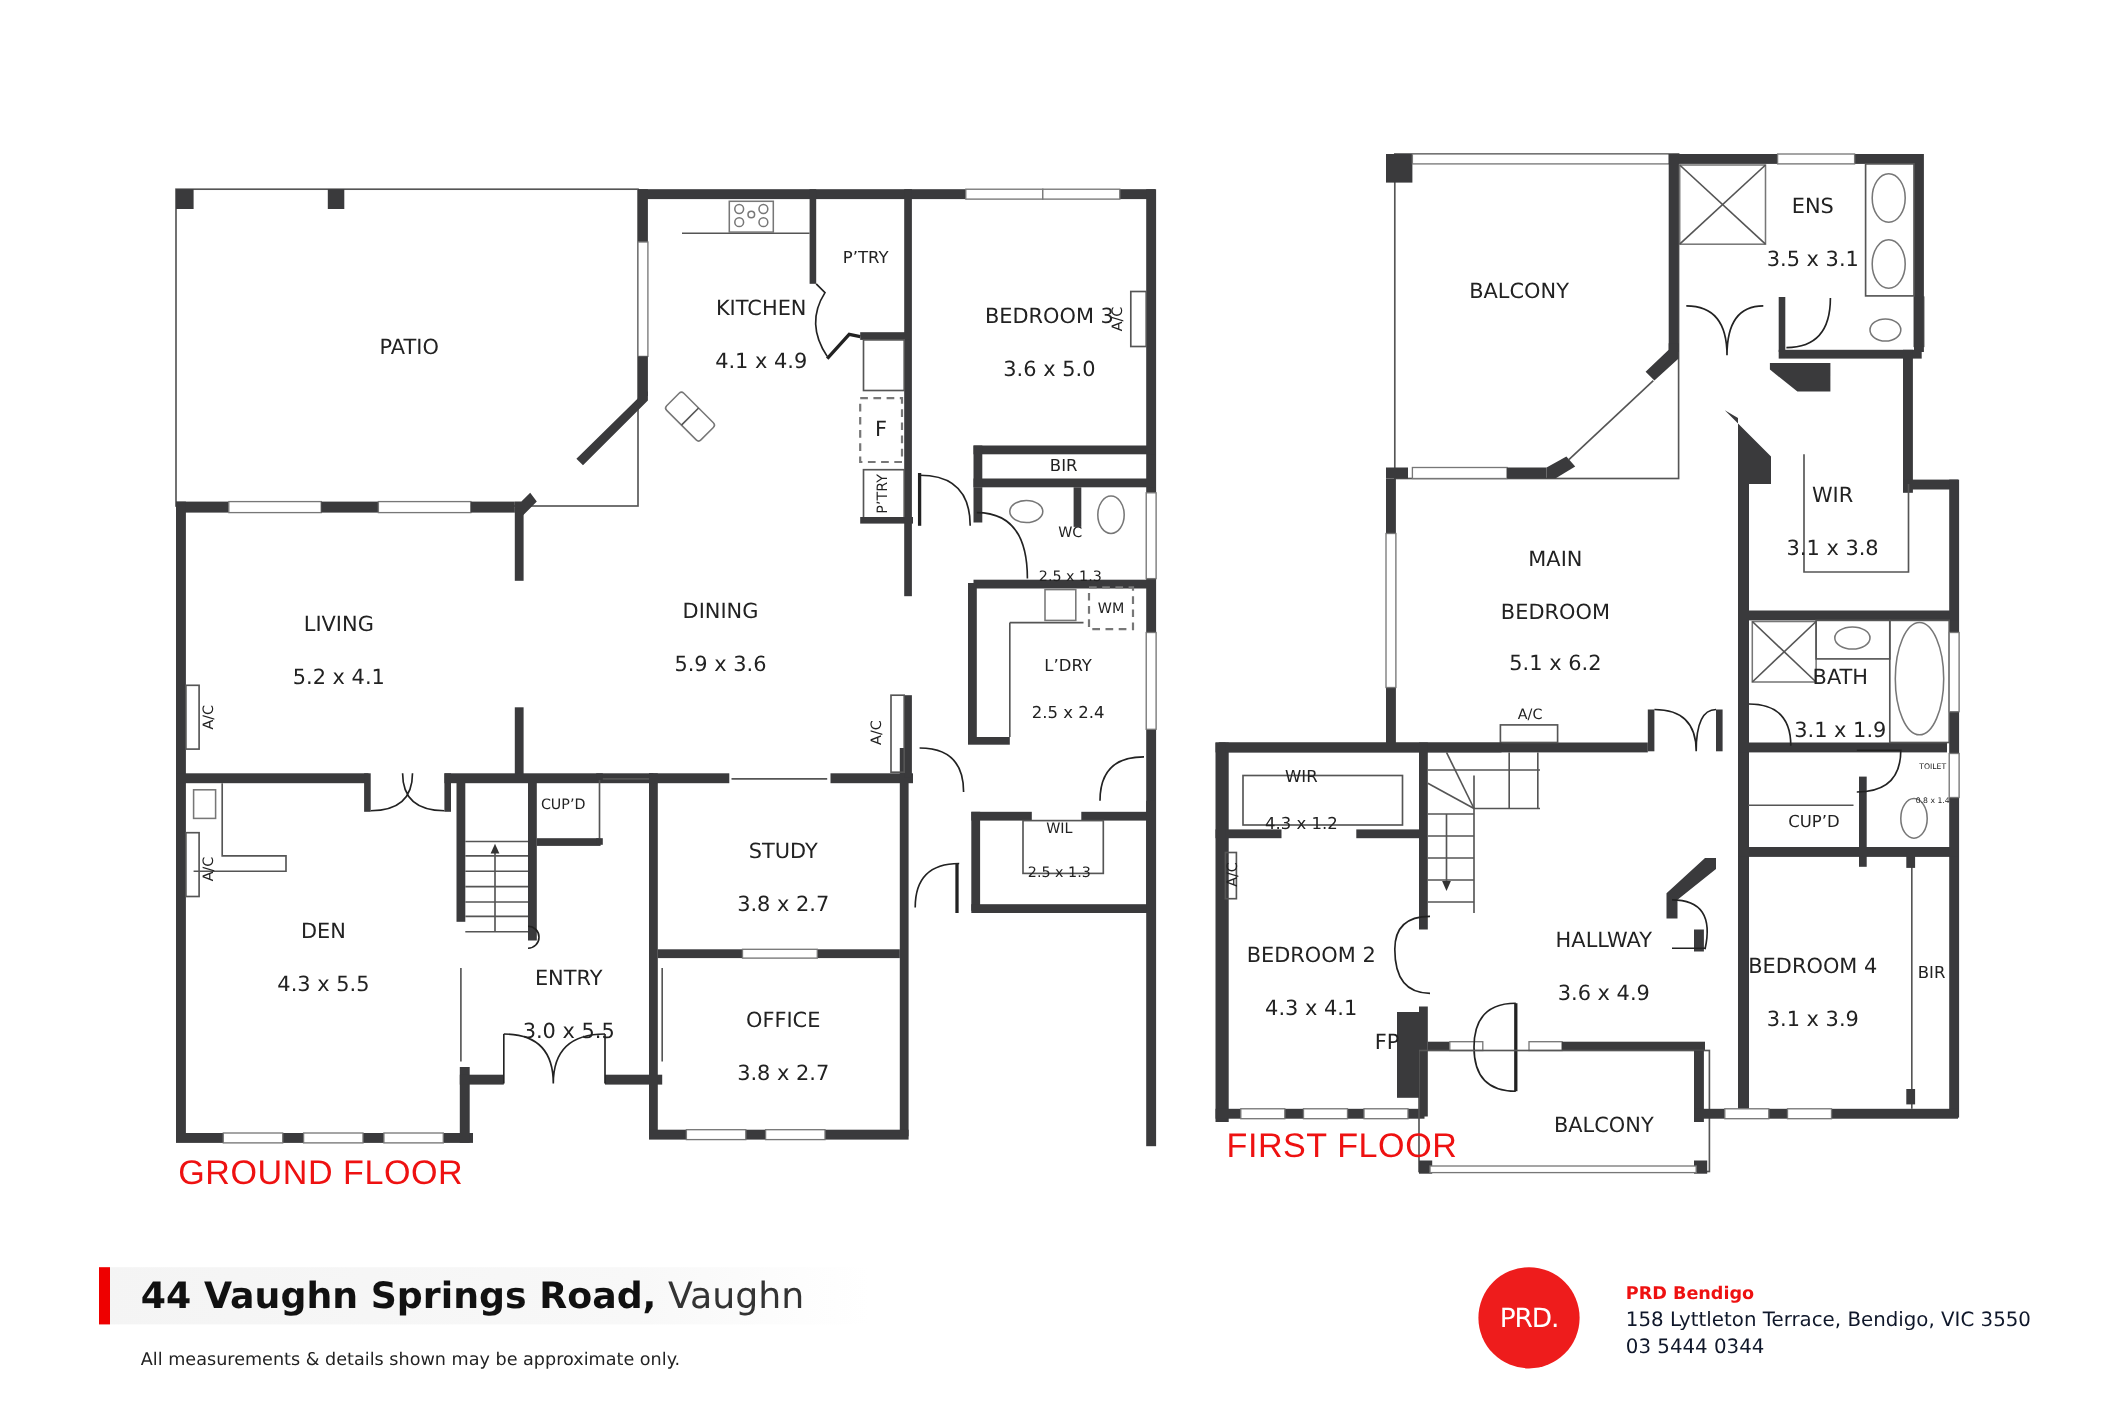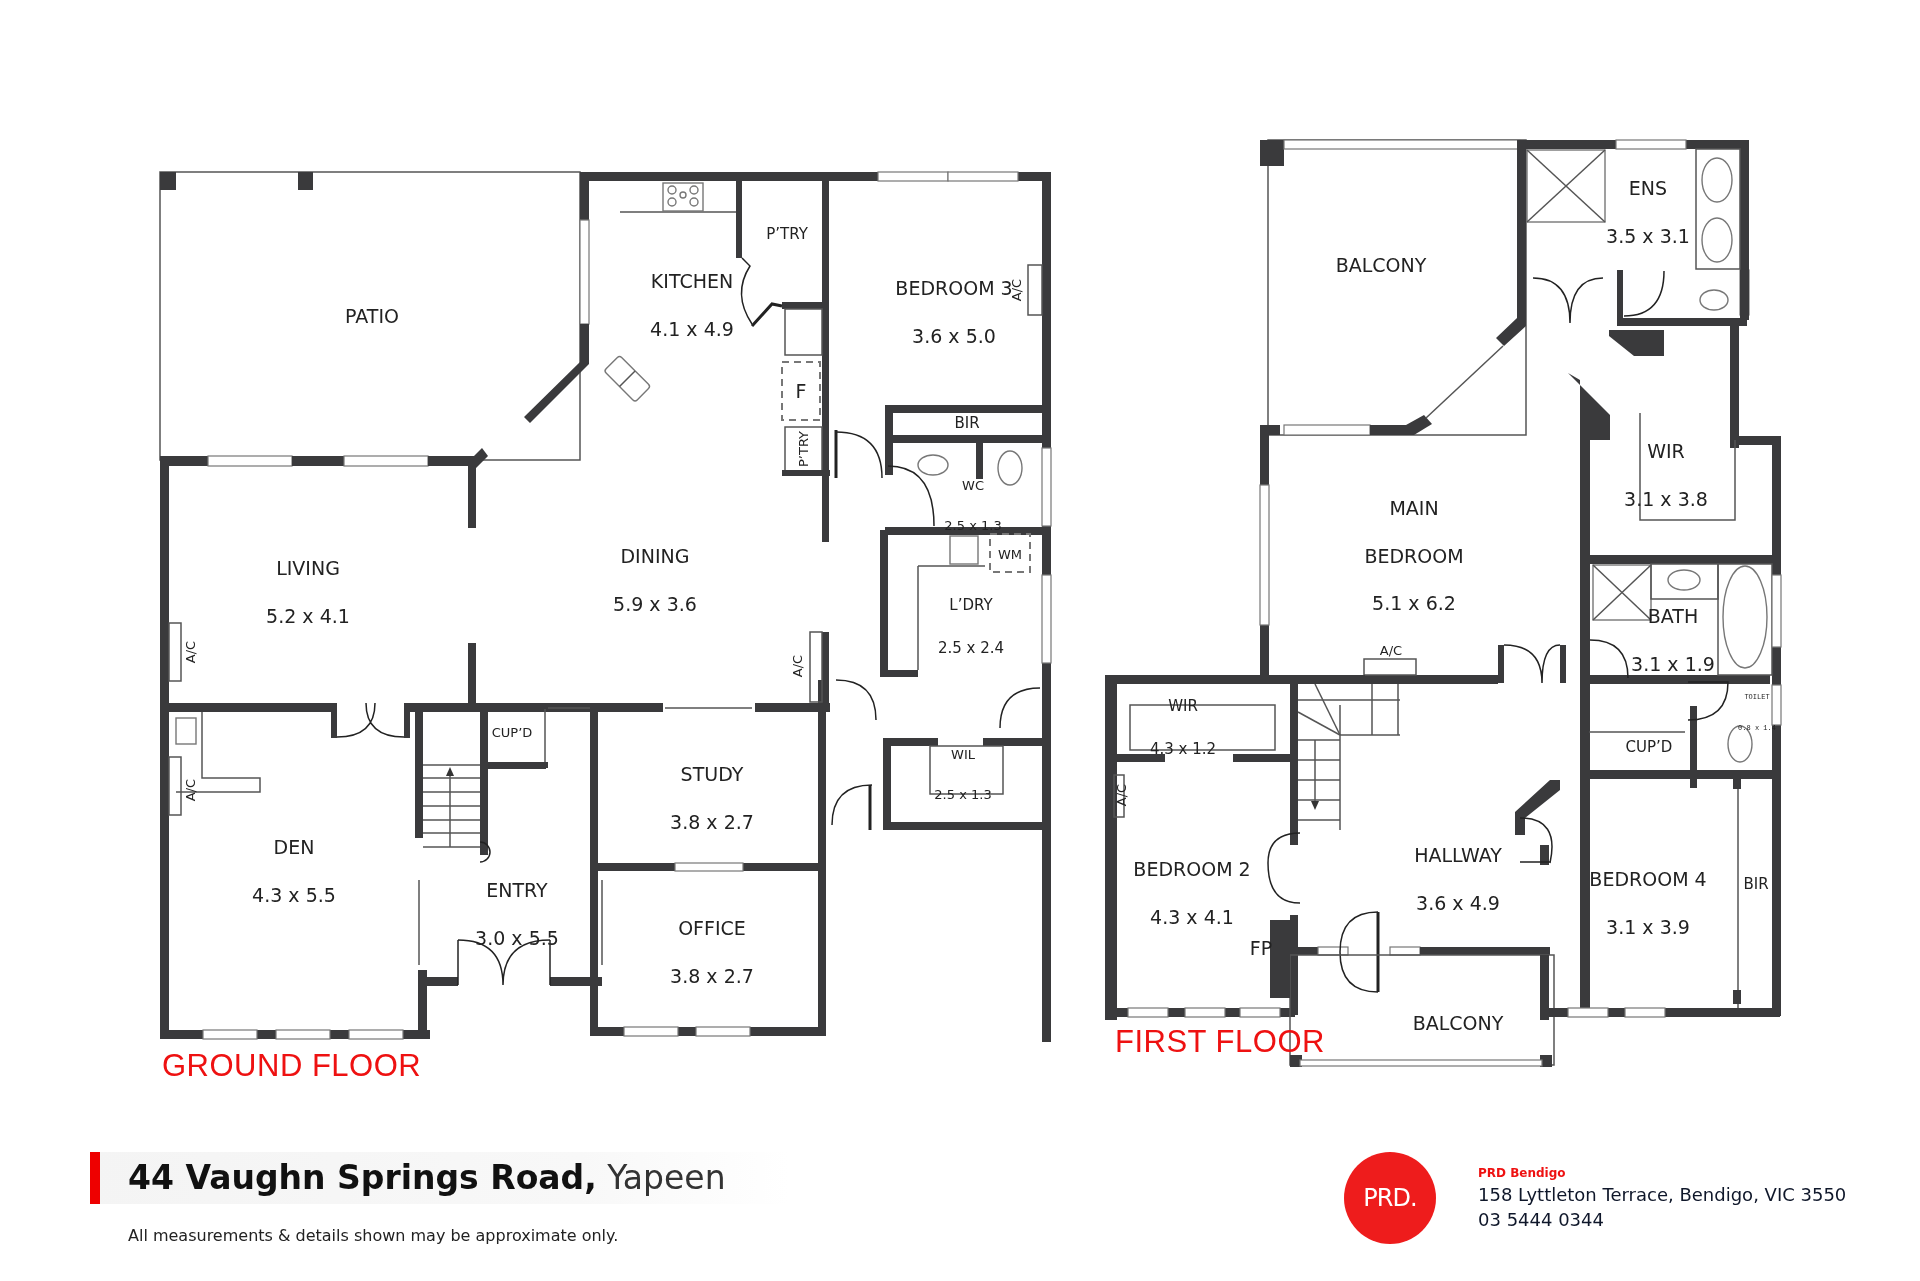--- a/index.html
+++ b/index.html
@@ -2,33 +2,33 @@
 <html><head>
 <meta charset="utf-8">
 <style>
   html,body{margin:0;padding:0;background:#fff;}
   body{width:1920px;height:1281px;position:relative;overflow:hidden;font-family:"Liberation Sans","DejaVu Sans",sans-serif;}
   #plan{position:absolute;left:0;top:0;width:1920px;height:1281px;}
   .lbl{position:absolute;transform:translate(-50%,-50%);text-align:center;color:#222;font-family:"DejaVu Sans",sans-serif;font-size:19px;line-height:1.3;white-space:nowrap;}
   .lbl .dim{display:block;margin-top:23px;}
   .lbl.sm{font-size:15px;}
   .lbl.xs{font-size:13px;}
-  .lbl.tiny{font-size:7px;line-height:1.2;font-family:Liberation Mono, monospace;}
+  .lbl.tiny{font-size:7px;line-height:1.2;}
   .vert{transform:translate(-50%,-50%) rotate(-90deg);}
   .floor-title{position:absolute;color:#ee1111;font-family:"Liberation Sans",sans-serif;font-size:31px;letter-spacing:0.5px;}
   .footer-bar{position:absolute;left:90px;top:1152px;width:700px;height:52px;background:linear-gradient(90deg,#f4f4f4 0%,#f8f8f8 70%,#fff 100%);}
   .footer-accent{position:absolute;left:90px;top:1152px;width:10px;height:52px;background:#ee0000;}
   .address{position:absolute;left:128px;top:1158px;font-size:33px;color:#111;font-family:"DejaVu Sans",sans-serif;}
   .address b{font-weight:bold;}
   .address .suburb{font-weight:normal;color:#333;}
   .disclaimer{position:absolute;left:128px;top:1226px;font-size:16px;color:#222;font-family:"DejaVu Sans",sans-serif;}
   .logo{position:absolute;left:1344px;top:1152px;width:92px;height:92px;border-radius:50%;background:#ee1c1c;display:flex;align-items:center;justify-content:center;}
   .logo span{color:#fff;font-family:"DejaVu Sans",sans-serif;font-size:24px;letter-spacing:-1px;}
   .agency{position:absolute;left:1478px;top:1166px;font-family:"DejaVu Sans",sans-serif;}
-  .agency .name{color:#ee1111;font-weight:bold;font-size:12px;}
+  .agency .name{color:#ee1111;font-weight:bold;font-size:16px;}
   .agency .addr,.agency .phone{color:#0f172a;font-size:18px;margin-top:4px;}
 </style>
 </head>
 <body>
 
 <svg id="plan" viewBox="0 0 1920 1281" xmlns="http://www.w3.org/2000/svg">
   <defs>
     <style>
       .w{fill:#3a3a3c;}
       .thin{stroke:#555;stroke-width:1.5;fill:none;}
@@ -364,21 +364,21 @@
   <div class="lbl" style="left:1458px;top:1023px"><span>BALCONY</span></div>
   <div class="lbl xs" style="left:1391px;top:651px"><span>A/C</span></div>
   <div class="lbl xs vert" style="left:1122px;top:795px"><span>A/C</span></div>
 </div>
 <div class="floor-title" style="left:1115px;top:1024px">FIRST FLOOR</div>
 
 <div class="footer-bar"></div>
 <div class="footer-accent"></div>
 <div class="address">
   <b>44 Vaughn Springs Road,</b>
-  <span class="suburb">Yapeen</span>
+  <span class="suburb">Vaughn</span>
 </div>
 <div class="disclaimer">All measurements &amp; details shown may be approximate only.</div>
 
 <div class="logo">
     <span>PRD.</span>
   </div>
 <div class="agency">
   <div class="name">PRD Bendigo</div>
   <div class="addr">158 Lyttleton Terrace, Bendigo, VIC 3550</div>
   <div class="phone">03 5444 0344</div>

